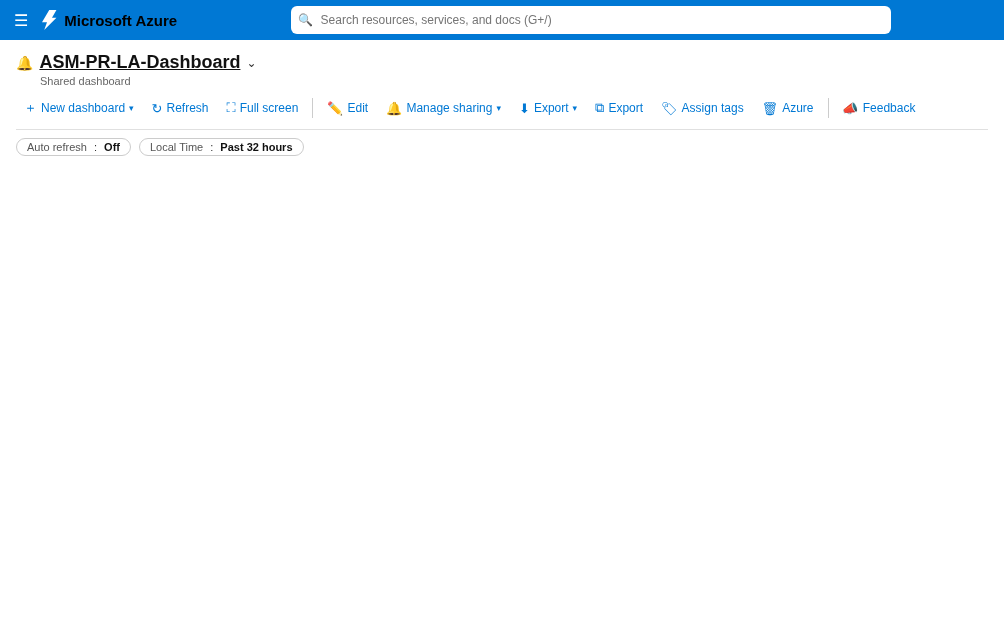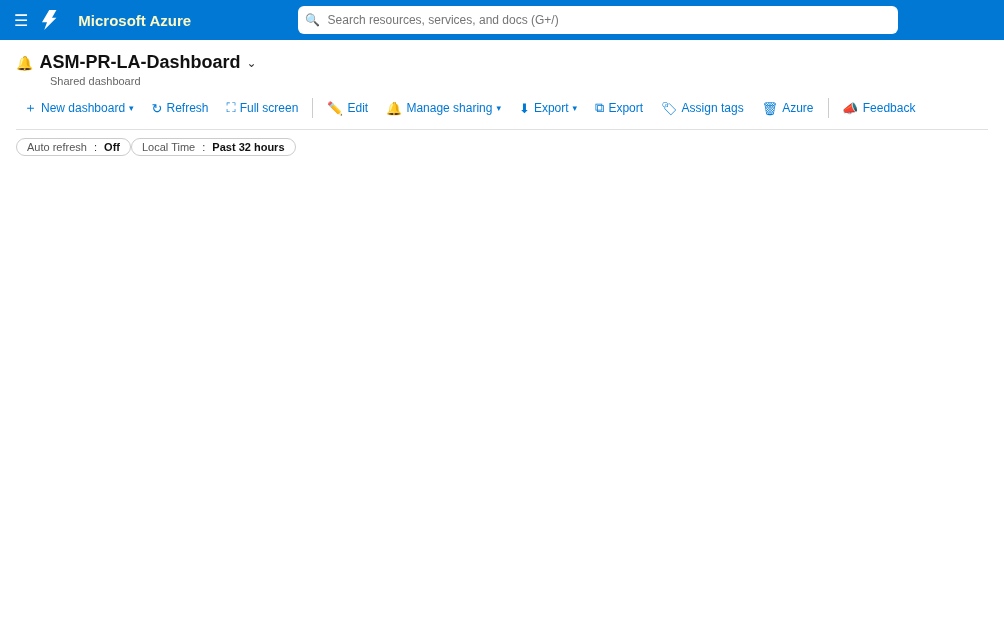--- a/index.html
+++ b/index.html
@@ -16,22 +16,22 @@
     }
     .topbar-hamburger {
       color: #fff;
       font-size: 16px;
       cursor: pointer;
       padding: 4px 6px;
     }
     .topbar-logo {
       display: flex;
       align-items: center;
-      gap: 16px;
-      color: #fef9c3;
+      gap: 2px;
+      color: #000000;
       font-size: 15px;
       font-weight: 600;
       white-space: nowrap;
     }
     .topbar-logo-icon {
       width: 20px;
       height: 20px;
     }
     .topbar-search {
       flex: 1;
@@ -72,30 +72,31 @@
       margin-bottom: 2px;
     }
     .dashboard-bell-icon {
       color: #666;
       font-size: 14px;
     }
     .dashboard-title {
       font-size: 18px;
       font-weight: 600;
       color: #111;
+      text-decoration: underline;
     }
     .dashboard-chevron {
       color: #333;
       font-size: 12px;
       cursor: pointer;
     }
     .dashboard-subtitle {
       font-size: 11px;
       color: #666;
-      margin-left: 34px;
+      margin-left: 24px;
       margin-bottom: 8px;
     }
 
     
     .toolbar {
       display: flex;
       align-items: center;
       gap: 2px;
       flex-wrap: wrap;
       border-bottom: 1px solid #e0e0e0;
@@ -126,20 +127,21 @@
     }
     .toolbar-btn .chevron-small {
       font-size: 9px;
       color: #0078d4;
     }
 
     
     .status-row {
       display: flex;
       align-items: center;
+      gap: 8px;
       margin-top: 4px;
     }
     .status-pill {
       display: flex;
       align-items: center;
       gap: 4px;
       border: 1px solid #ccc;
       border-radius: 12px;
       padding: 2px 10px;
       font-size: 11px;

